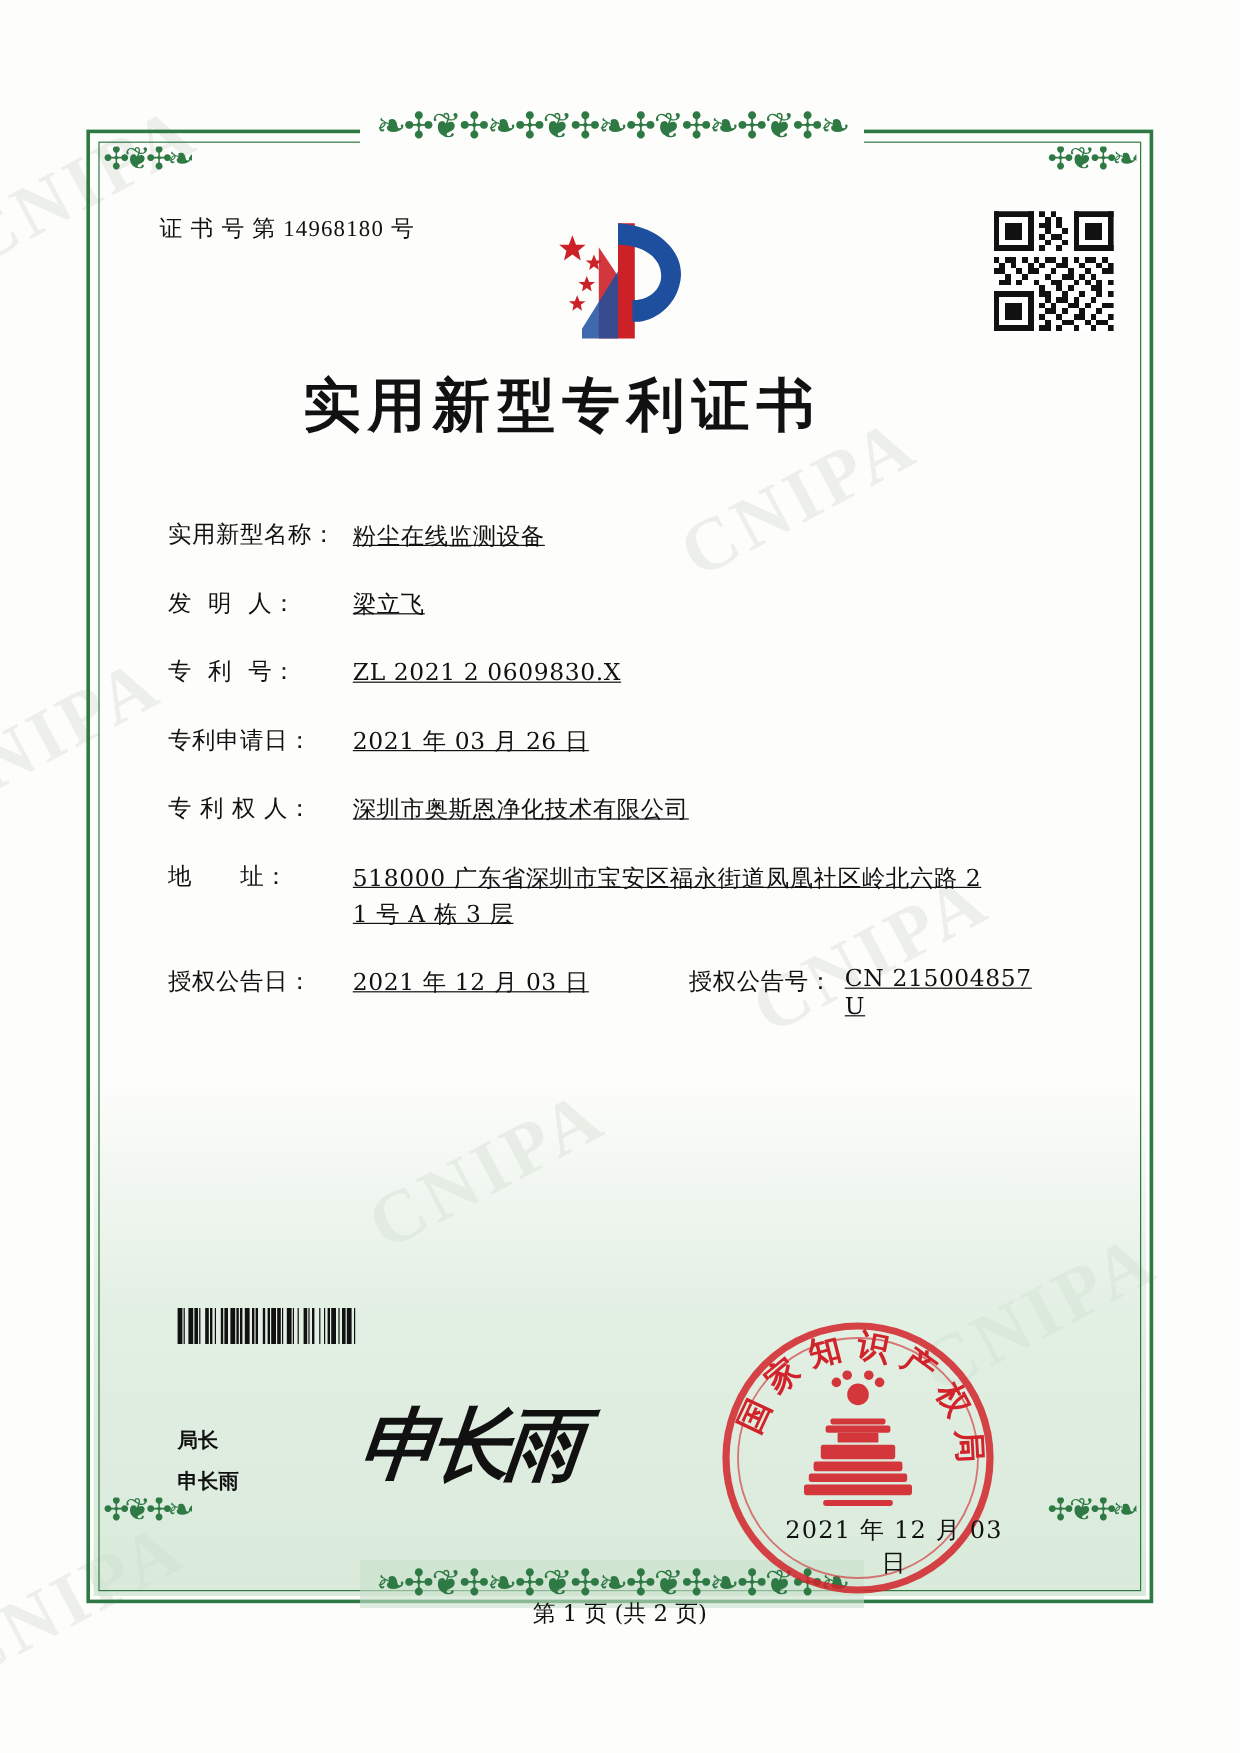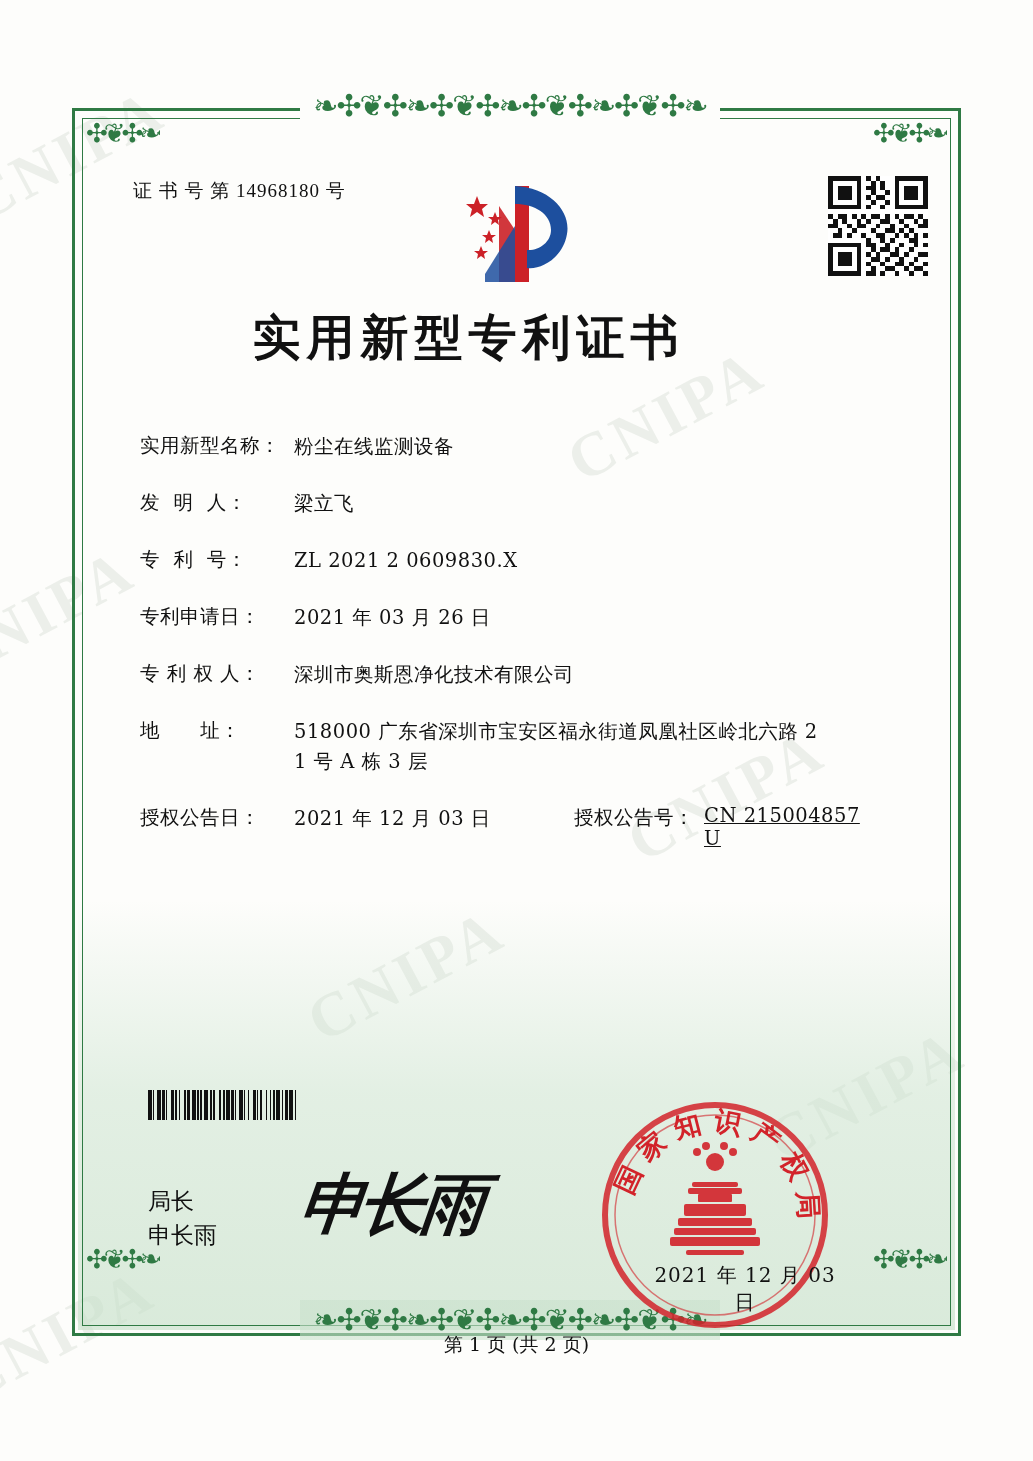--- a/index.html
+++ b/index.html
@@ -177,20 +177,21 @@
   .flabel {
     width: 142px;
     flex: 0 0 142px;
     white-space: pre;
     letter-spacing: 0.5px;
   }
   .fvalue {
     flex: 1;
     letter-spacing: 0.5px;
     line-height: 30px;
+    text-decoration: underline;
   }
   .frow.two-col .fvalue { flex: 0 0 268px; }
   .flabel2 {
     width: 118px;
     flex: 0 0 118px;
     white-space: pre;
     letter-spacing: 0.5px;
   }
   .fvalue2 { flex: 1; letter-spacing: 0.5px; text-decoration: underline; }
 
@@ -226,22 +227,22 @@
     background: #111;
     height: 100%;
   }
 
   
   .sig-label {
     position: absolute;
     left: 148px;
     top: 1184px;
     font-family: "DejaVu Serif", "Liberation Serif", serif;
-    font-size: 23px;
-    font-weight: normal;
+    font-size: 17px;
+    font-weight: bold;
     line-height: 34px;
     color: #111;
   }
   .sig-hand {
     position: absolute;
     left: 300px;
     top: 1160px;
     width: 260px;
     height: 90px;
     font-family: "DejaVu Serif", "Liberation Serif", serif;

